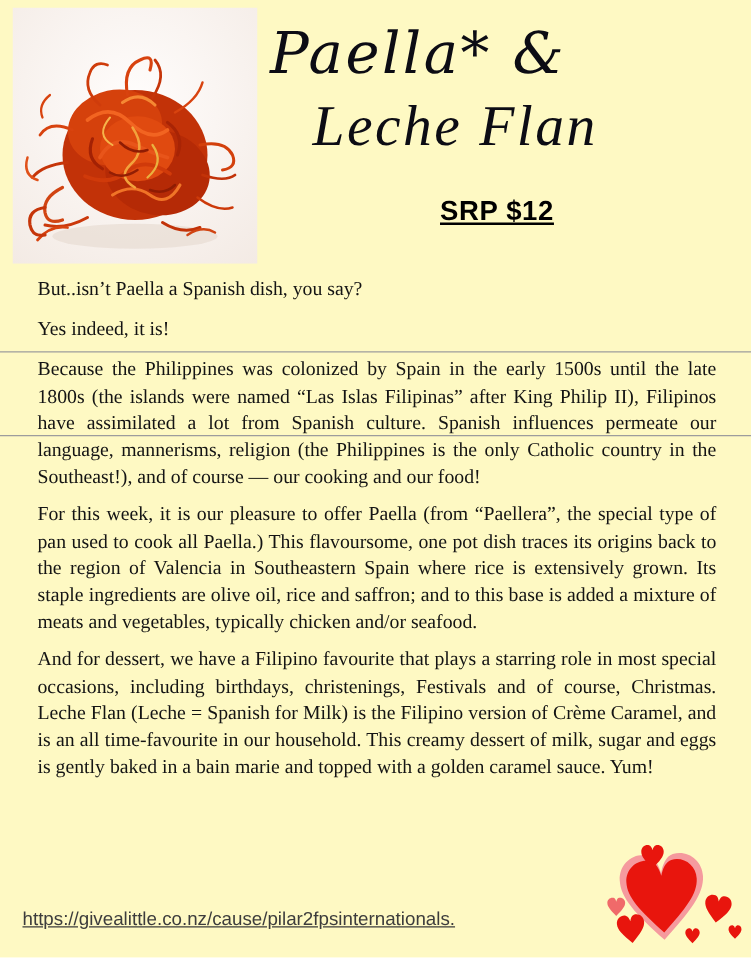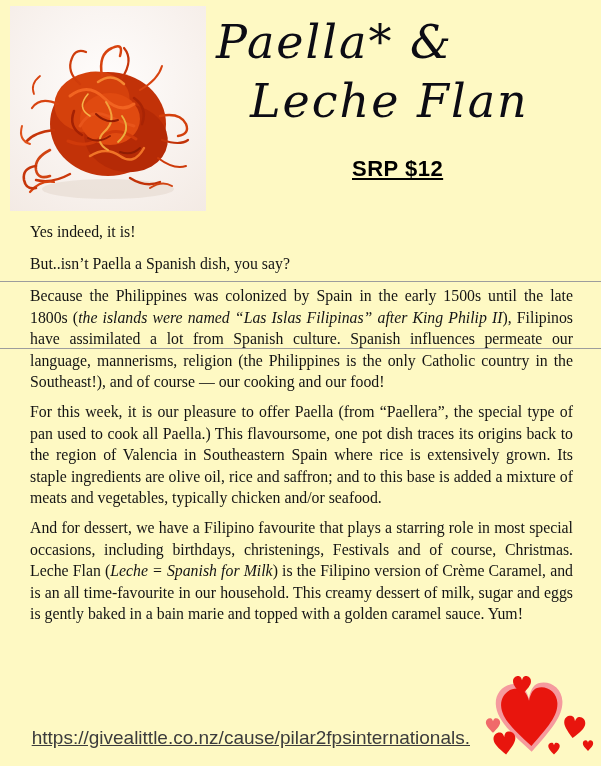--- a/index.html
+++ b/index.html
@@ -7,46 +7,46 @@
     position:relative;width:601px;height:766px;background:#fef9c3;
     font-family:"Liberation Serif",serif;color:#111111;overflow:hidden;
   }
   
   .photo{position:absolute;left:10px;top:6px;width:196px;height:205px;}
   .title-block{
     position:absolute;left:210px;top:12px;width:386px;
     font-family:"DejaVu Serif",serif;font-style:italic;color:#0c0c14;
   }
   .title-l1{font-size:46px;line-height:60px;padding-left:6px;letter-spacing:2px;}
-  .title-l2{font-size:46px;line-height:58px;padding-left:40px;letter-spacing:2px;}
+  .title-l2{font-size:46px;line-height:58px;padding-left:40px;letter-spacing:2px;font-family:Liberation Serif, serif;}
   .price{
     position:absolute;left:352px;top:156px;width:110px;text-align:left;
     font-family:"Liberation Sans",sans-serif;font-weight:bold;font-size:22px;
     text-decoration:underline;color:#000;letter-spacing:.5px;
   }
   
   .rule{position:absolute;left:0;width:601px;height:1px;background:#9d9d9d;}
   .rule1{top:281px;}
   .rule2{top:348px;}
   
   .body-text{
     position:absolute;left:30px;top:221px;width:543px;
     font-size:15.8px;line-height:21.5px;text-align:justify;color:#141414;
   }
   .body-text p{margin:0 0 8.5px 0;}
   .body-text p.short{margin-bottom:10.5px;text-align:left;}
-  .it{font-style:italic;}
+  .it{}
   
   .footer-text{
     position:absolute;left:18px;top:688px;width:452px;text-align:center;
     font-family:"Liberation Sans",sans-serif;font-size:15px;line-height:18px;color:#222;
   }
   .link-line{
-    position:absolute;left:18px;top:727px;width:452px;text-align:right;
-    font-family:"Liberation Sans",sans-serif;font-size:19px;color:#3c3c3c;
+    position:absolute;left:18px;top:727px;width:452px;text-align:left;
+    font-family:"Liberation Sans",sans-serif;font-size:15px;color:#3c3c3c;
   }
   .link-line a{color:#3c3c3c;text-decoration:underline;cursor:pointer;}
   .hearts{position:absolute;left:470px;top:674px;width:125px;height:88px;}
 </style>
 </head>
 <body>
 
 <div class="page">
 
   <div class="photo">
@@ -101,22 +101,22 @@
   <div class="title-block">
     <div class="title-l1">Paella* &amp;</div>
     <div class="title-l2">Leche Flan</div>
   </div>
   <div class="price">SRP $12</div>
 
   <div class="rule rule1"></div>
   <div class="rule rule2"></div>
 
   <div class="body-text">
+    <p class="short">But..isn’t Paella a Spanish dish, you say?</p>
     <p class="short">Yes indeed, it is!</p>
-    <p class="short">But..isn’t Paella a Spanish dish, you say?</p>
     <p><span>Because the Philippines was colonized by Spain in the early 1500s  until the late 1800s (</span><span class="it">the islands were named “Las Islas Filipinas” after King Philip II</span><span>), Filipinos have assimilated a lot from Spanish culture. Spanish influences  permeate  our  language, mannerisms, religion (the Philippines is the only Catholic country in the Southeast!), and of course — our cooking and  our food!</span></p>
     <p>For this week,  it is our pleasure to offer Paella (from “Paellera”, the special type of pan used to cook all Paella.)  This flavoursome, one pot dish  traces its origins back to the region of Valencia in Southeastern Spain where rice is extensively grown.  Its staple ingredients are olive oil, rice and saffron; and to this base is added a mixture of meats and vegetables, typically chicken and/or seafood.</p>
     <p><span>And for dessert, we have  a Filipino favourite that plays a starring role in most special occasions, including birthdays, christenings, Festivals and of course, Christmas.  Leche Flan (</span><span class="it">Leche = Spanish for Milk</span><span>) is the Filipino version of  Crème Caramel, and is an all time-favourite in our household.   This creamy  dessert of milk, sugar and eggs is gently baked in a bain marie and topped with a golden caramel sauce.  Yum!</span></p>
   </div>
 
   <div class="footer-text">
   </div>
   <div class="link-line">
     <a> https://givealittle.co.nz/cause/pilar2fpsinternationals.</a>
   </div>

